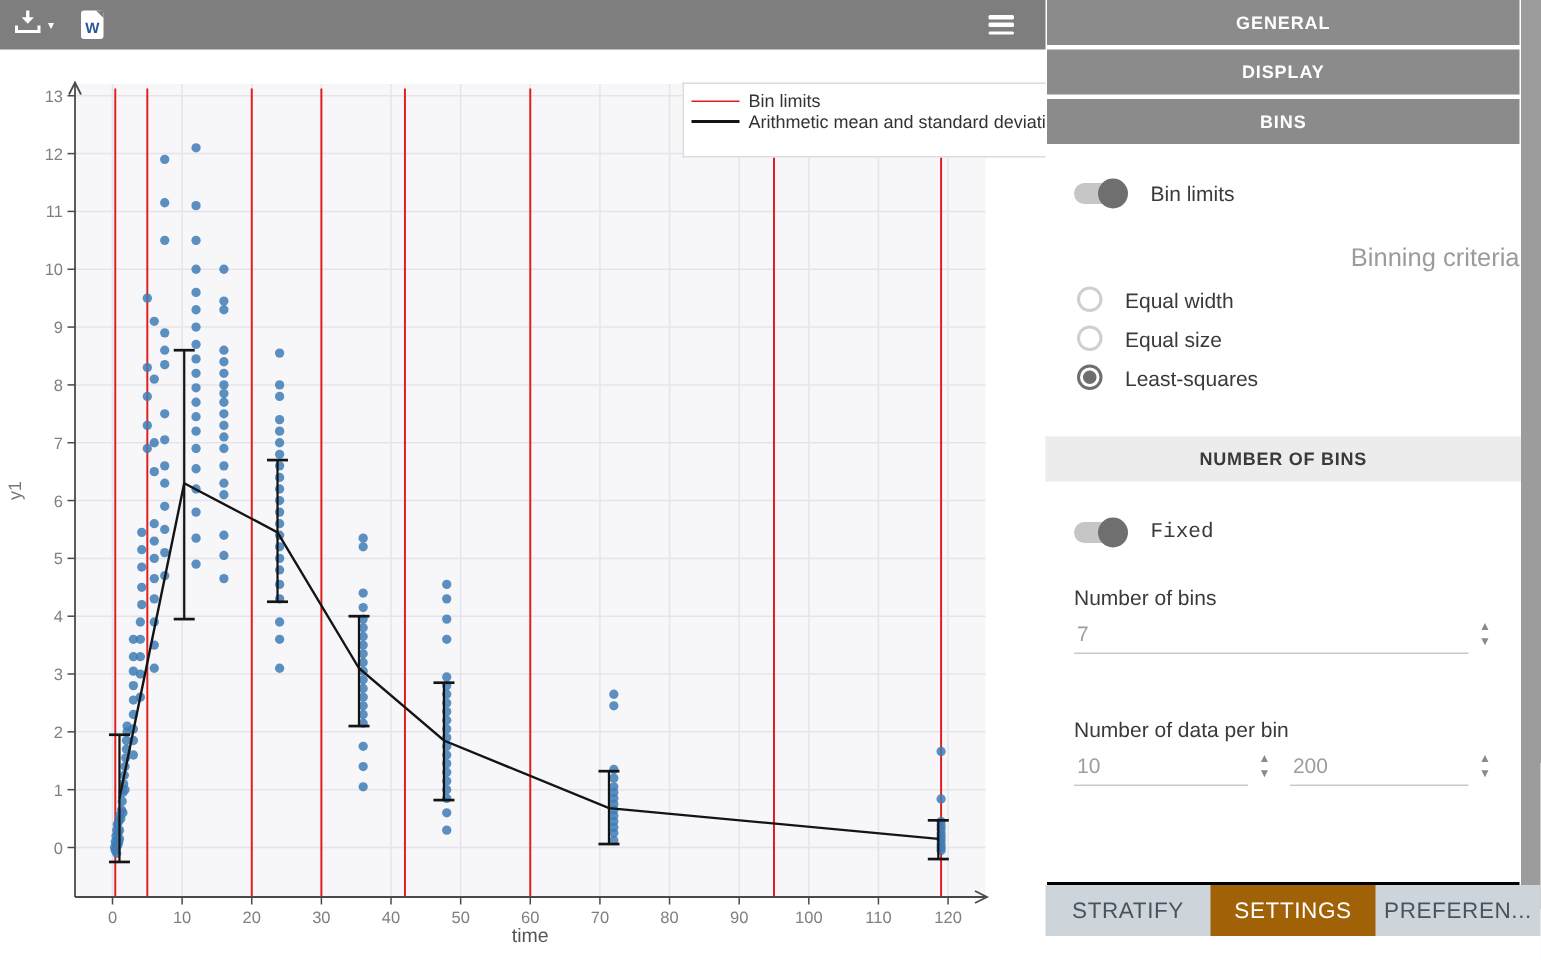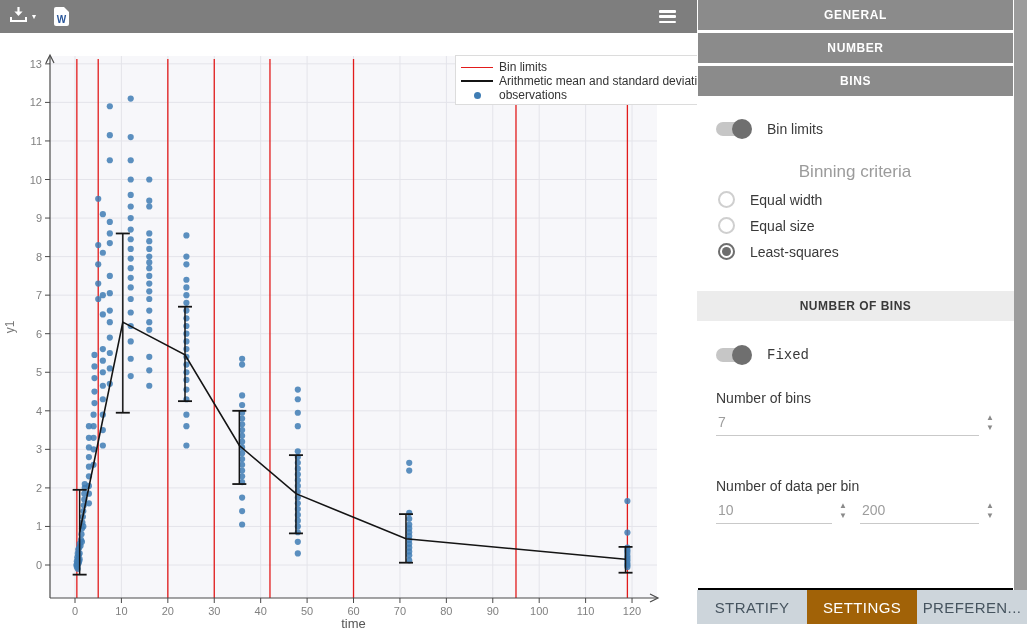--- a/index.html
+++ b/index.html
@@ -44,21 +44,21 @@
   .sec-header{height:30px;margin:0 14px 3px 1px;background:#8b8b8b;color:#fff;
     font-size:12px;font-weight:bold;letter-spacing:.6px;
     display:flex;align-items:center;justify-content:center;cursor:pointer;}
   .sec-header:first-child{margin-top:2px;}
 
   .toggle-row{display:flex;align-items:center;gap:17px;padding-left:19px;margin-top:25px;}
   .toggle{width:34px;height:14px;border-radius:7px;background:#c6c6c6;position:relative;flex:none;cursor:pointer;}
   .toggle .knob{position:absolute;right:-2px;top:-3px;width:20px;height:20px;border-radius:50%;background:#6f6f6f;}
   .toggle-label{font-size:14px;color:#3a3a3a;}
 
-  .criteria-title{margin-top:25px;text-align:center;font-size:17px;color:#9b9b9b;padding-right:14px;}
+  .criteria-title{margin-top:25px;text-align:right;font-size:17px;color:#9b9b9b;padding-right:14px;}
   .radio-row{display:flex;align-items:center;gap:15px;padding-left:21px;margin-top:9px;
     font-size:14px;color:#3a3a3a;cursor:pointer;text-align:right;}
   .radio{width:13px;height:13px;border:2px solid #cfcfcf;border-radius:50%;background:#fff;flex:none;position:relative;}
   .radio.sel{border-color:#6e6e6e;}
   .radio.sel::after{content:"";position:absolute;inset:2px;border-radius:50%;background:#6e6e6e;}
 
   .sub-header{margin-top:31px;margin-right:13px;height:30px;background:#ececec;color:#3a3a3a;
     font-size:12px;font-weight:bold;letter-spacing:.5px;
     display:flex;align-items:center;justify-content:center;}
 
@@ -445,34 +445,28 @@
             <span class="ls-line"></span>
           </span>
         <span>Bin limits</span>
       </div>
       <div class="legend-row">
         <span class="legend-sample">
             <span class="ls-line black"></span>
           </span>
         <span>Arithmetic mean and standard deviation</span>
       </div>
-      <div class="legend-row">
-        <span class="legend-sample">
-            <span class="ls-dot"></span>
-          </span>
-        <span>observations</span>
-      </div>
     </div>
   </div>
 
   <div class="right-panel">
     <div class="scrollstrip"></div>
 
     <div class="sec-header">GENERAL</div>
-    <div class="sec-header">NUMBER</div>
+    <div class="sec-header">DISPLAY</div>
     <div class="sec-header">BINS</div>
 
     <div class="toggle-row">
       <span class="toggle">
           <span class="knob"></span>
         </span>
       <span class="toggle-label">Bin limits</span>
     </div>
 
     <div class="criteria-title">Binning criteria</div>

